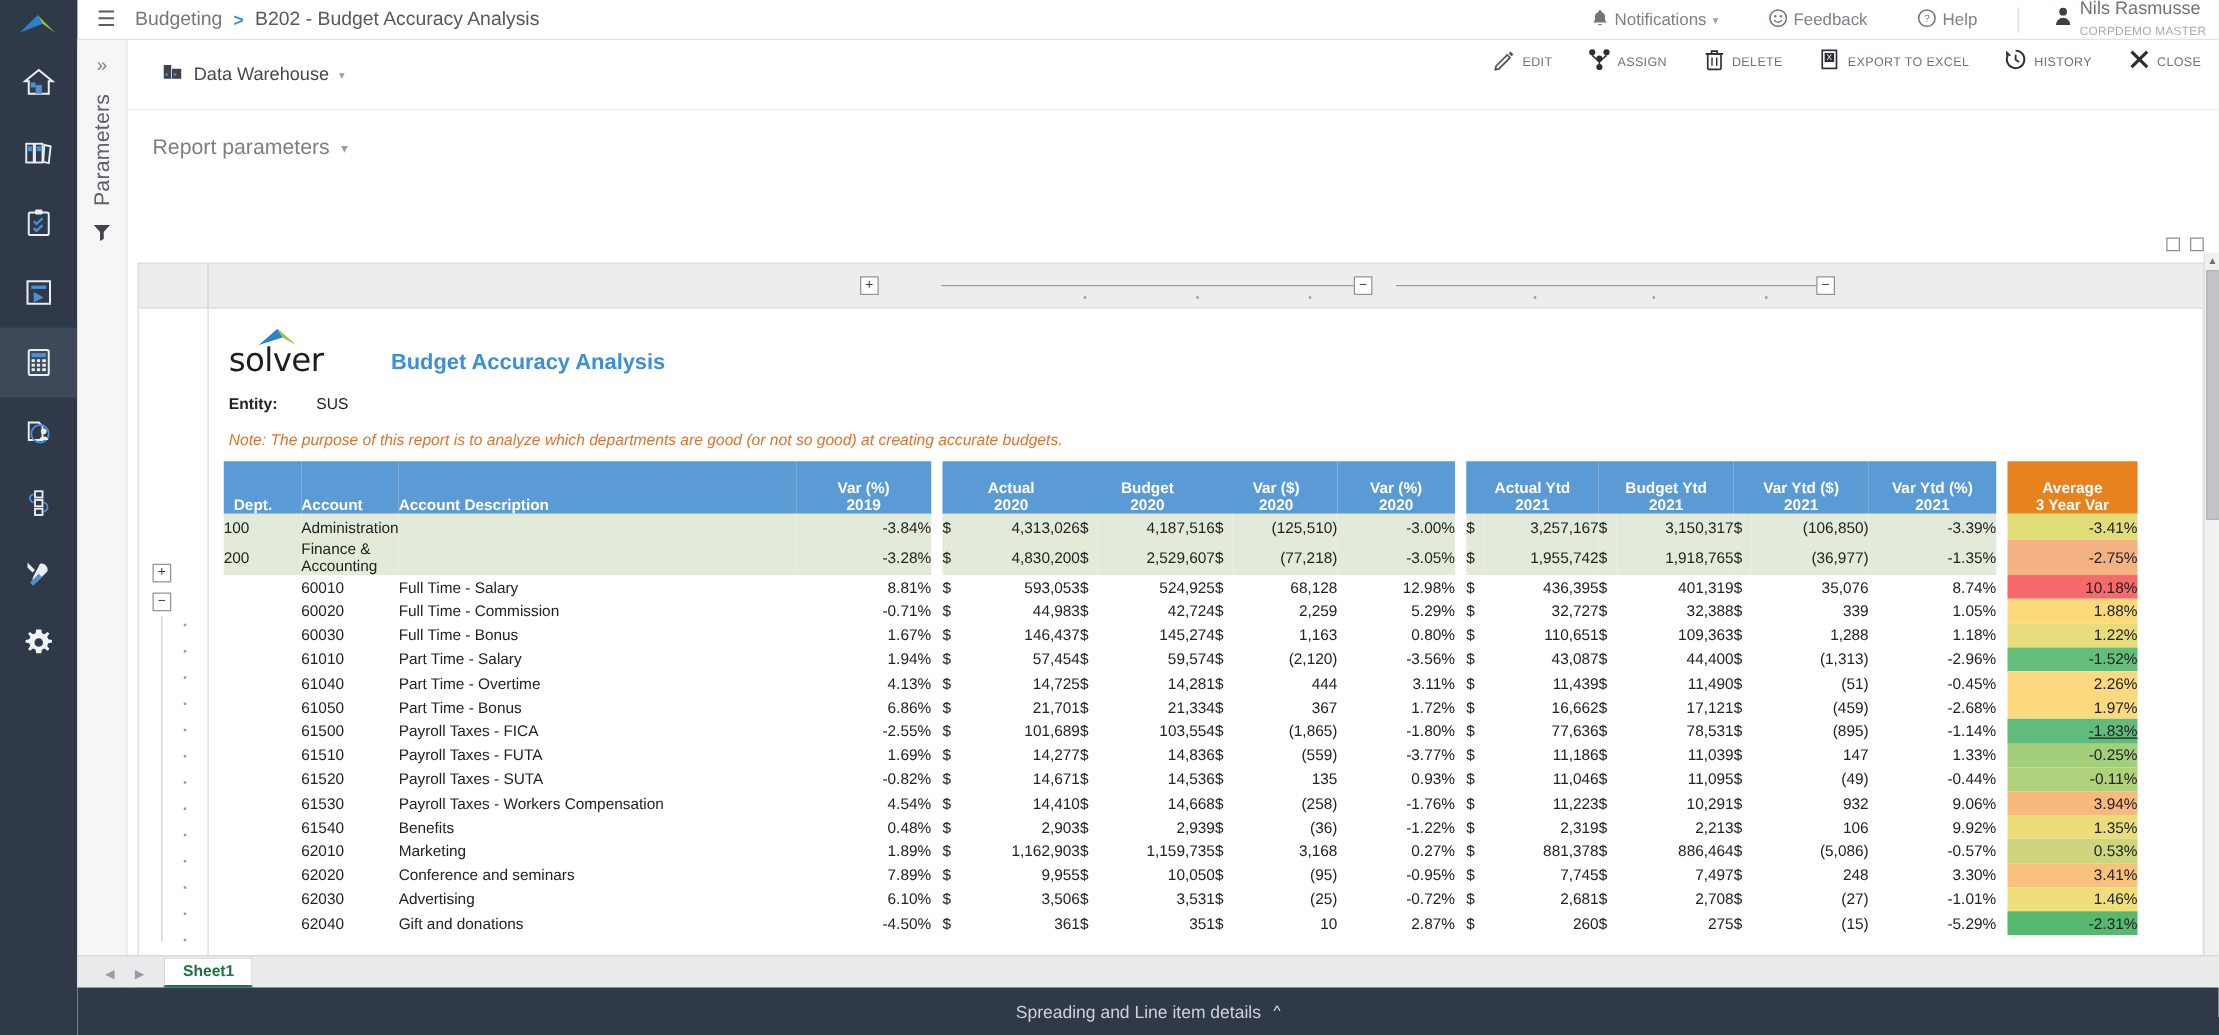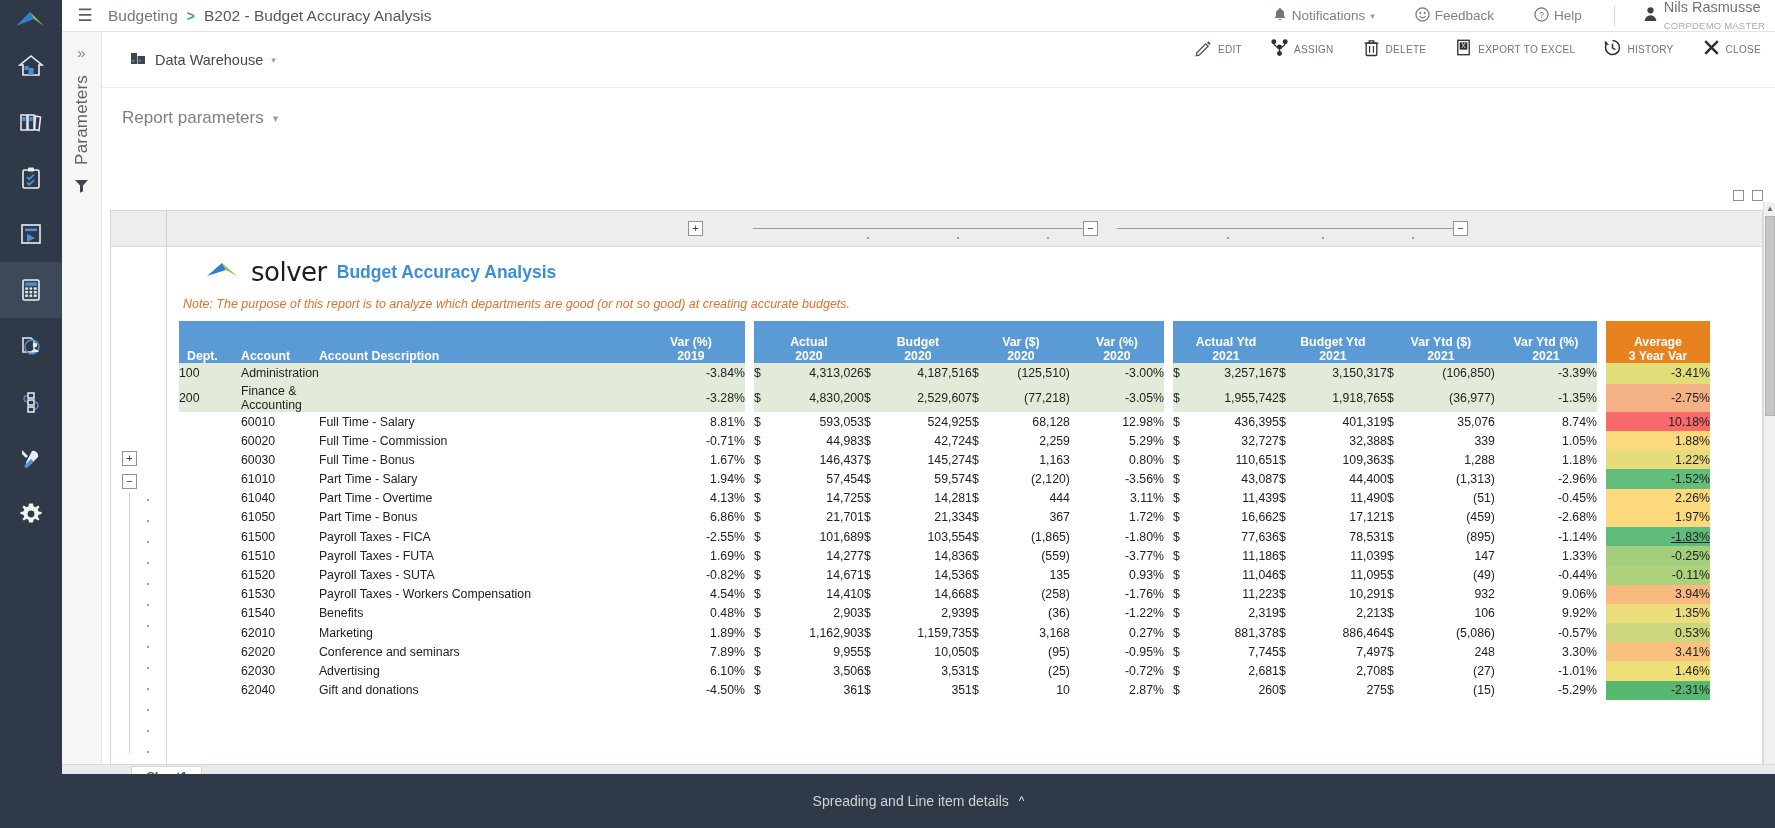--- a/index.html
+++ b/index.html
@@ -123,23 +123,23 @@
   .gut-btn {
     position: absolute; left: 11px; width: 15px; height: 15px; border: 1px solid #909498;
     background: #fff; font-size: 11px; line-height: 12px; text-align: center; color: #3a3d41; cursor: pointer;
   }
   .gut-dot { position: absolute; left: 36px; width: 2px; height: 2px; background: #9b9ea2; }
   .gut-vline { position:absolute; left: 18px; width:1px; background:#c9ccd0; }
 
   .report { position: absolute; left: 56px; top: 0; right: 0; bottom: 0; padding: 14px 0 0 12px; }
 
   .rep-head { display: flex; align-items: flex-end; gap: 10px; padding-left: 4px; }
-  .solver-logo { display:flex; align-items:flex-start; }
+  .solver-logo { display:flex; flex-direction: column; align-items:flex-start; }
   .solver-word { font-size: 26px; letter-spacing: -0.5px; color:#1d1d1b; font-weight: 400; line-height: .92; font-family:"DejaVu Sans", sans-serif;}
-  .rep-title { font-size: 17.5px; font-weight: bold; color: #3c8fd6; padding-bottom: 2px; }
+  .rep-title { font-size: 17.5px; font-weight: bold; color: #3c8fd6; padding-bottom: 2px; margin-left: 44px; }
 
   .meta { margin-top: 12px; padding-left: 4px; font-size: 12.5px; color: #222; }
   .meta-row { display: flex; line-height: 1.55; }
   .meta-k { width: 70px; font-weight: bold; }
   .meta-v { }
   .note { margin-top: 12px; padding-left: 4px; font-size: 12.5px; font-style: italic; color: #e0722a; }
 
   table.rep { border-collapse: collapse; margin-top: 10px; font-size: 12.3px; color: #222; table-layout: fixed; }
   table.rep th, table.rep td { padding: 0; }
   .hdr th {
@@ -189,21 +189,21 @@
   }
   .tab-navs { display: flex; gap: 16px; padding: 0 16px 5px 22px; color: #9a9ea3; font-size: 10px; }
   .sheet-tab {
     background: #fff; border-top: 1px solid #d6d8da; border-left: 1px solid #d6d8da; border-right: 1px solid #d6d8da;
     border-bottom: 2.5px solid #1e7145;
     padding: 3px 14px 4px 14px; font-size: 12.5px; font-weight: bold; color: #1e7145; cursor: pointer;
   }
 
   
   .statusbar {
-    position: absolute; left: 62px; right: 0; bottom: 0; height: 54px;
+    position: absolute; left: 62px; right: 0; bottom: 0; height: 38px;
     background: #2f3947; display: flex; align-items: center; justify-content: center;
     color: #cfd3d8; font-size: 14px; gap: 10px; cursor: pointer;
   }
   .sb-chev { font-size: 12px; color:#e3e6ea; }
 </style>
 </head>
 <body>
 
 <div class="app">
 
@@ -514,20 +514,24 @@
                   <svg width="46" height="17" viewBox="0 0 46 17" style="margin-left:22px;">
                     <path d="M2 15 L17 2 L21 9 Z" fill="#2e7fd0"></path>
                     <path d="M17 2 L32 15 L21 9 Z" fill="#8dc63f"></path>
                   </svg>
                   <div class="solver-word">solver</div>
                 </div>
                 <div class="rep-title">Budget Accuracy Analysis</div>
               </div>
 
               <div class="meta">
+                <div class="meta-row">
+                  <span class="meta-k">Entity:</span>
+                  <span class="meta-v">SUS</span>
+                </div>
               </div>
 
               <div class="note">Note: The purpose of this report is to analyze which departments are good (or not so good) at creating accurate budgets.</div>
 
               <table class="rep">
                 <colgroup>
                   <col style="width:62px">
                     <col style="width:76px">
                     <col style="width:318px">
                   <col style="width:108px">

